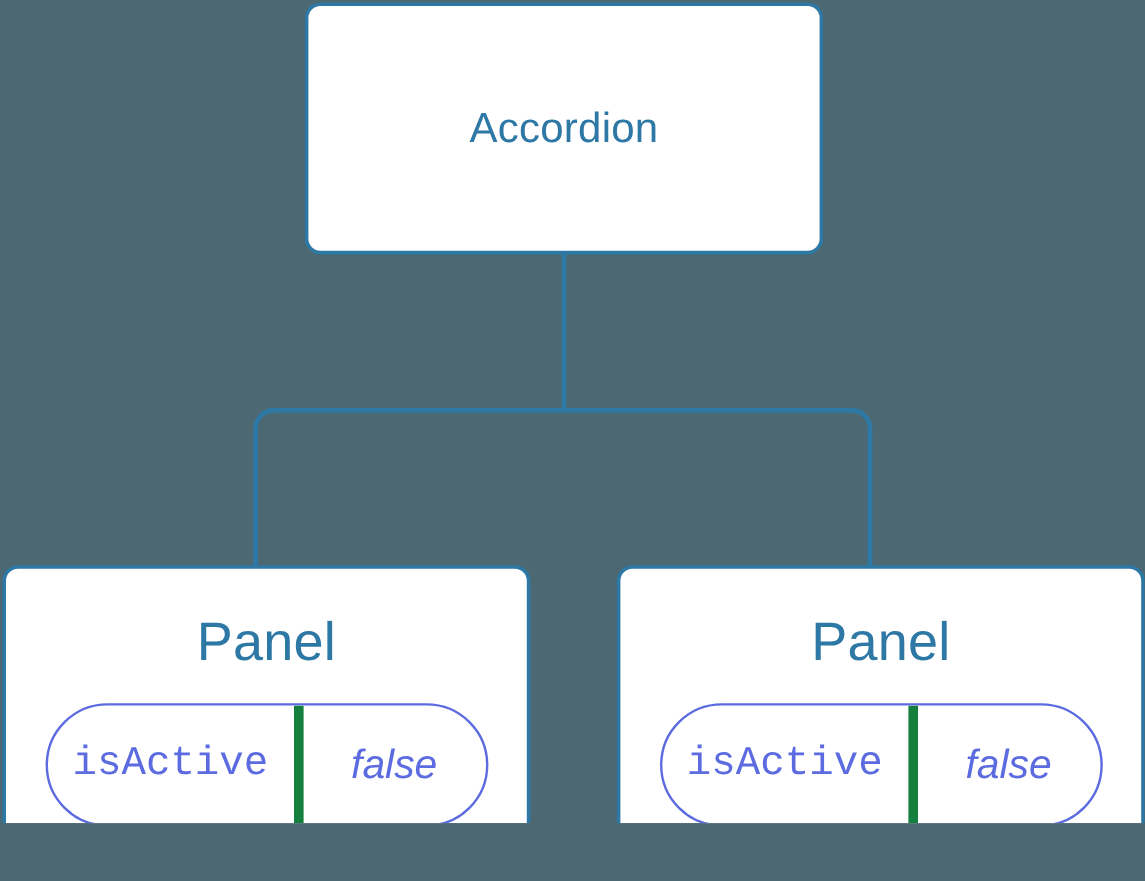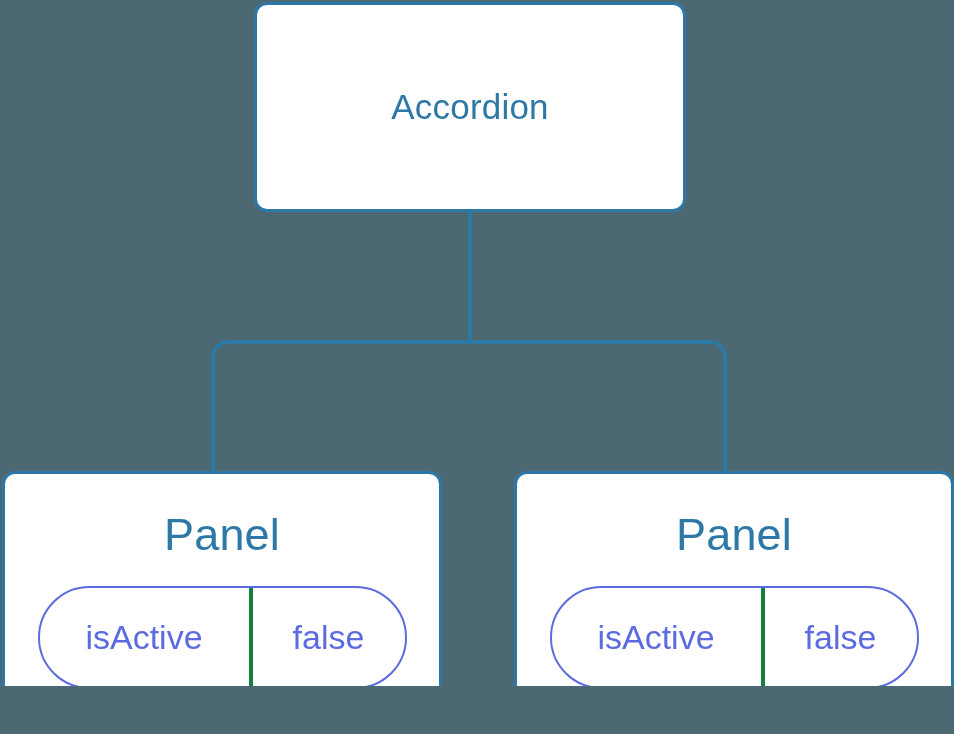--- a/index.html
+++ b/index.html
@@ -94,25 +94,27 @@
     align-items: center;
     justify-content: center;
     color: #5c6be0;
     font-size: 34px;
     white-space: nowrap;
     box-sizing: border-box;
   }
 
   .state-key {
     width: 213px;
-    border-right: 4px solid #15803d;
+    border-right: 8px solid #15803d;
+    font-family: Liberation Mono, monospace;
   }
 
   .state-value {
     width: 152px;
+    font-style: italic;
   }
 </style>
 </head>
 <body>
 
 <div id="canvas">
 
   <svg id="edges" viewBox="0 0 954 734" width="954" height="734" aria-hidden="true">
 
     <path fill="none" stroke="#2e78a6" stroke-width="4" stroke-linecap="butt" d="M 470 211 L 470 342"></path>

